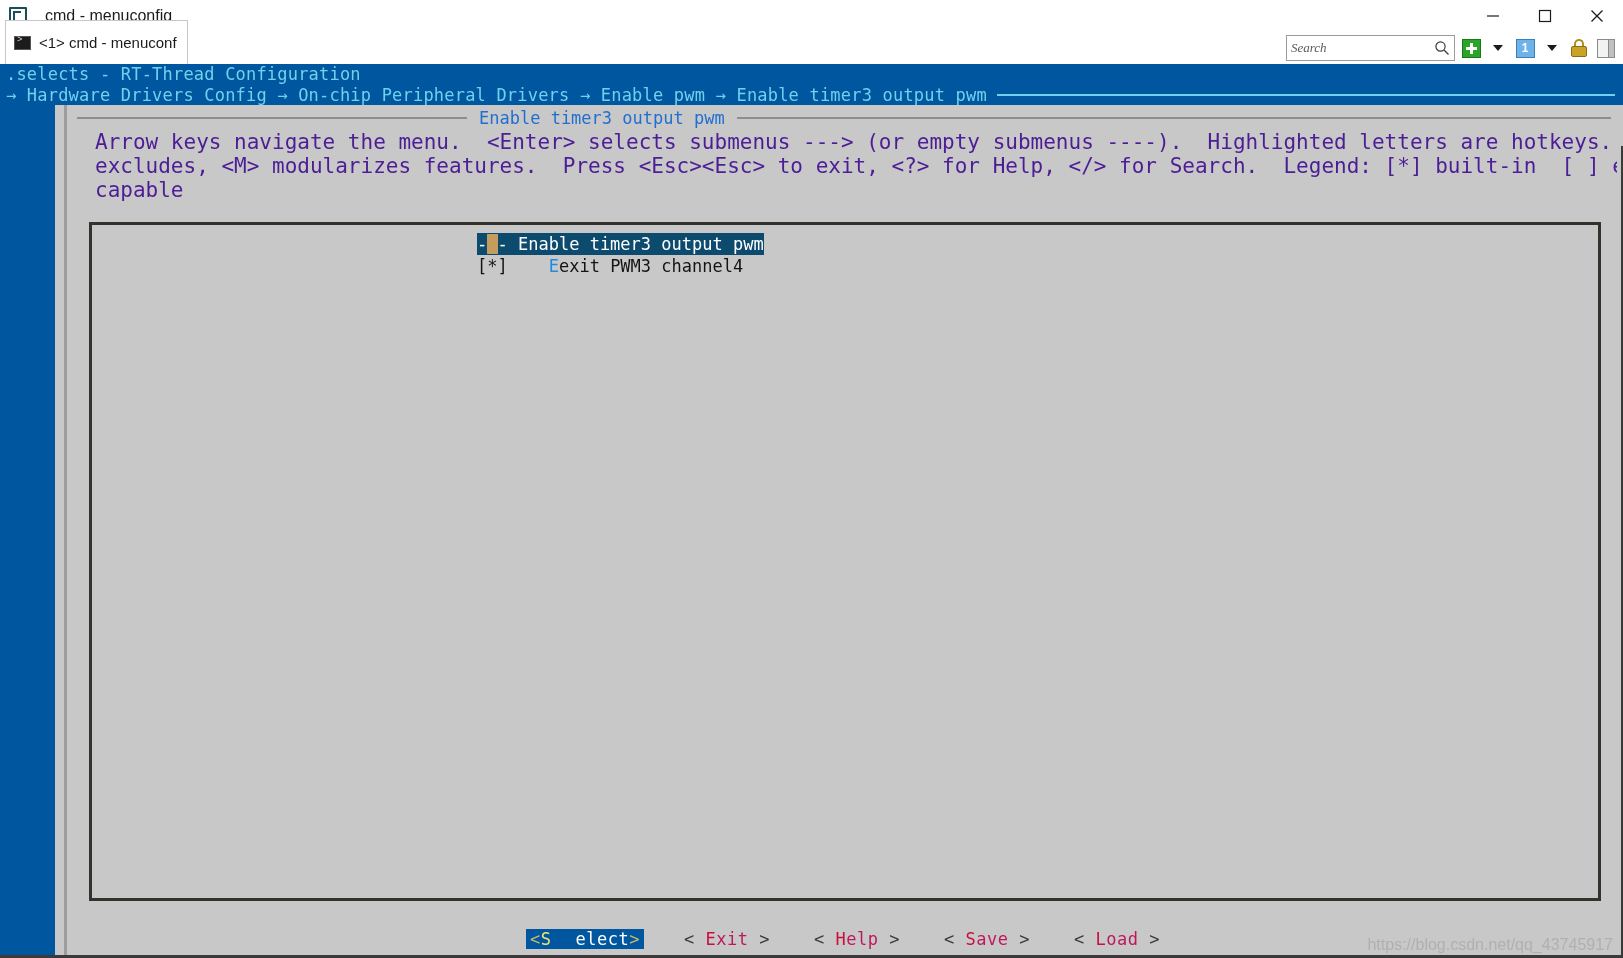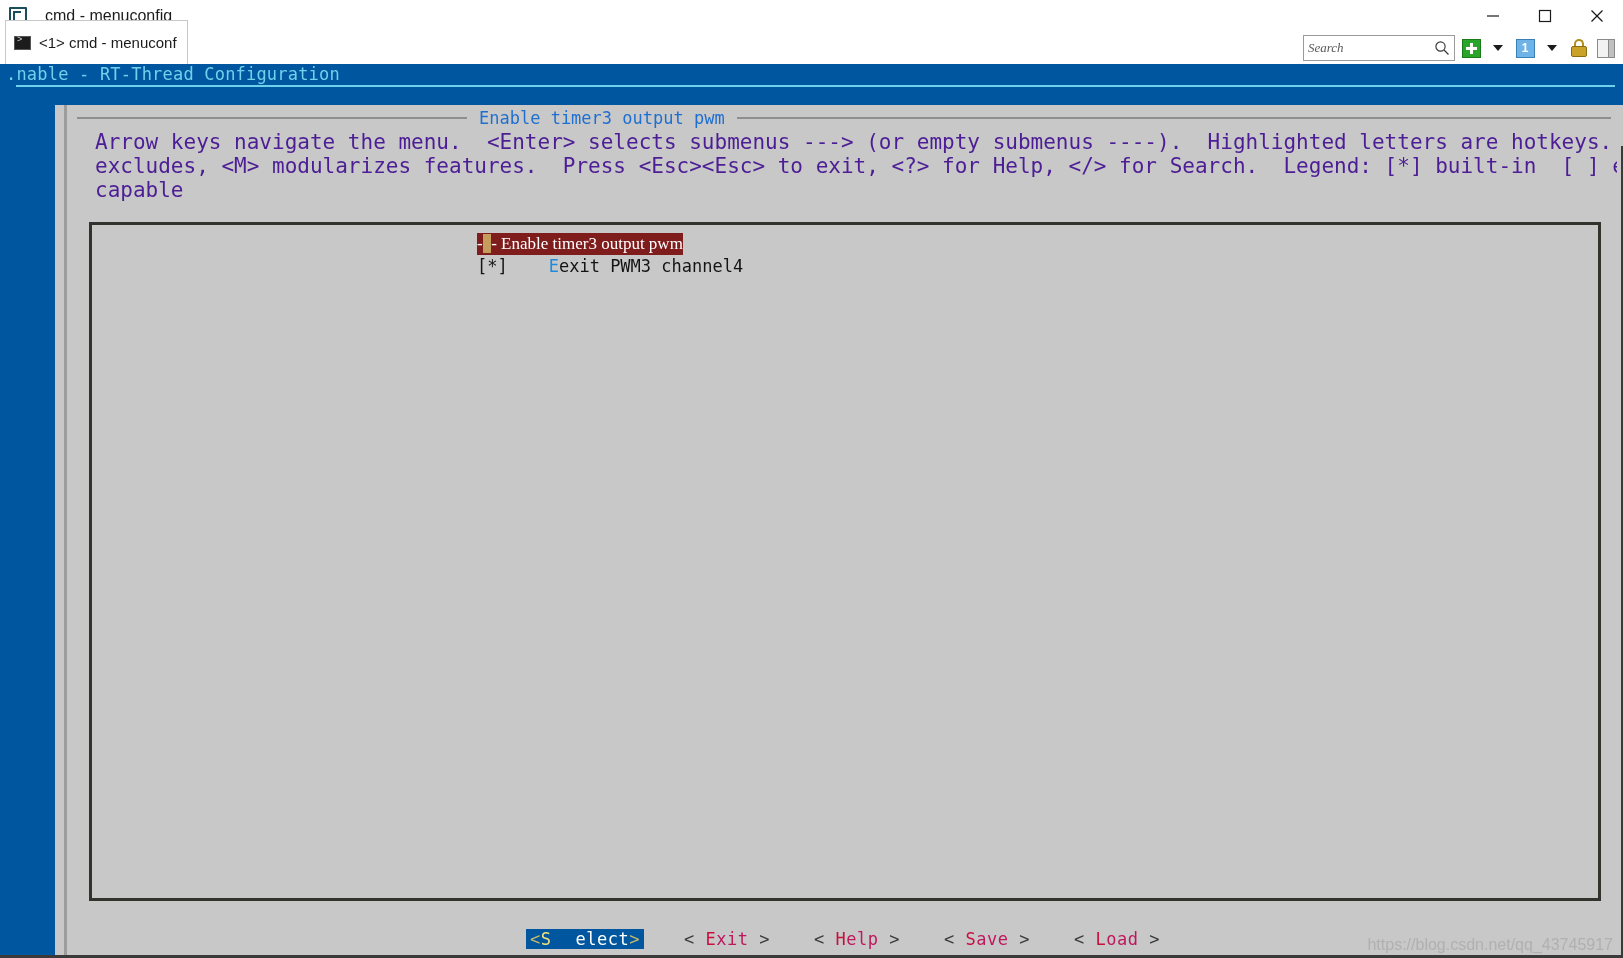--- a/index.html
+++ b/index.html
@@ -111,21 +111,21 @@
 
   .toolbar-right {
     margin-left: auto;
     display: flex;
     align-items: center;
     height: 32px;
     padding-right: 6px;
     gap: 5px;
   }
   .search-box {
-    width: 152px; height: 22px;
+    width: 169px; height: 22px;
     border: 1px solid #9b9b9b;
     background: #ffffff;
     display: flex;
     align-items: center;
     padding: 12px 4px;
   }
   .search-input-text {
     flex: 1;
     font-size: 13px;
     font-style: italic;
@@ -329,23 +329,22 @@
     line-height: 22px;
     font-size: 17px;
     white-space: pre;
     color: #141414;
     padding-left: 385px;
     display: flex;
   }
   .menu-row .cells { display: inline-block; white-space: pre; }
 
   .row-selected .cells {
-    background: #7f1d1d;
+    background: #0c4a6e;
     color: #ffffff;
-    font-family: Liberation Serif, serif;
   }
   .star-cell {
     background: #c69c5d;
     color: #c69c5d;
   }
   .hotkey { color: #1f8bdc; }
 
   
   .btn-bar {
     position: absolute;
@@ -463,22 +462,23 @@
     </div>
     <div class="tb-btn">
       <div class="tb-panel"></div>
     </div>
   </div>
 </div>
 
 <div class="terminal">
 
   <div class="blue-header">
-    <div class="hdr-line1">.nable - RT-Thread Configuration</div>
+    <div class="hdr-line1">.selects - RT-Thread Configuration</div>
     <div class="hdr-line2">
+      <span>→ Hardware Drivers Config → On-chip Peripheral Drivers → Enable pwm → Enable timer3 output pwm</span>
       <span class="rule"></span>
     </div>
   </div>
 
   <div class="left-blue-rail"></div>
   <div class="rail-gap"></div>
   <div class="rail-divider"></div>
 
   <div class="dialog">
 

